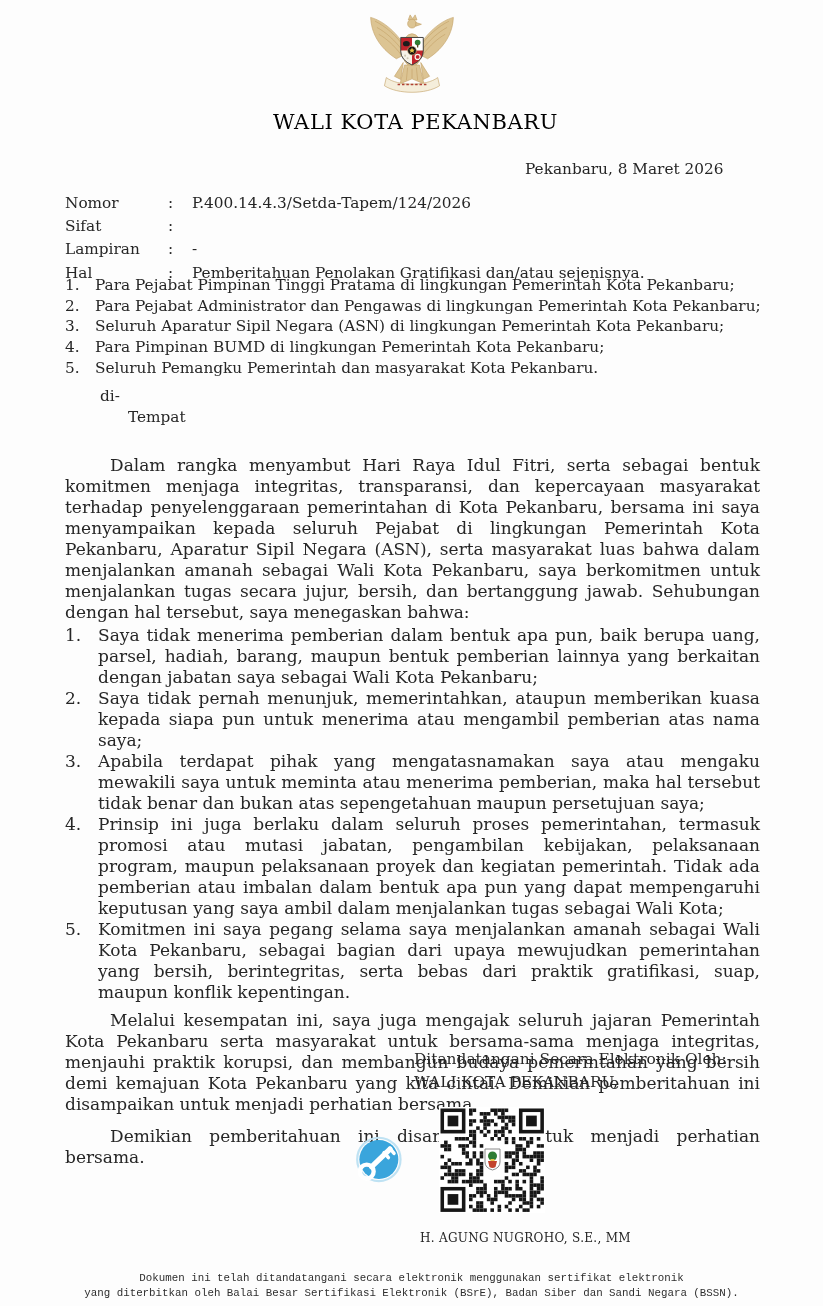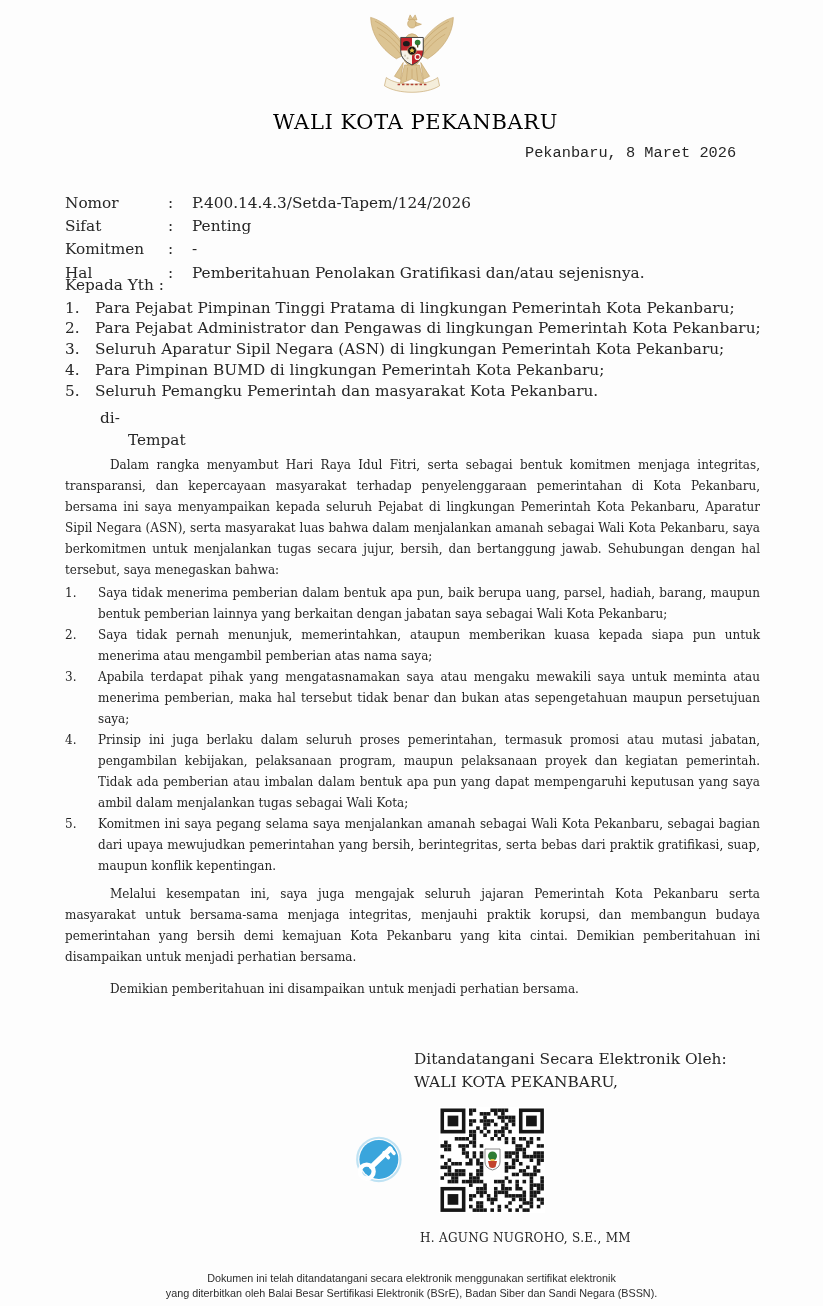--- a/index.html
+++ b/index.html
@@ -11,50 +11,50 @@
     color:#262626;
     overflow:hidden;
   }
   
   .emblem{position:absolute;top:5px;left:50%;transform:translateX(-50%);width:94px;height:100px;}
   .title{
     position:absolute;top:110px;left:4px;width:100%;
     margin:0;text-align:center;
     font-size:21px;font-weight:normal;letter-spacing:0.6px;color:#000000;
   }
-  .dateline{position:absolute;top:144px;left:525px;font-size:15.3px;font-family:Liberation Mono, monospace;}
+  .dateline{position:absolute;top:160px;left:525px;font-size:15.3px;}
   
   .meta{position:absolute;top:192px;left:65px;width:700px;font-size:15.3px;}
   .meta-row{display:grid;grid-template-columns:103px 24px auto;line-height:23.2px;}
   
   .recipients{position:absolute;top:275px;left:65px;width:705px;font-size:15.3px;line-height:20.7px;}
   .rcpt-heading{margin:0 0 2px 0;}
   .num-row{position:relative;padding-left:30px;}
   .num-row .no{position:absolute;left:0;top:0;}
   .di-line{margin:7px 0 0 35px;}
   .tempat-line{margin:1px 0 0 63px;}
   
-  .body-block{position:absolute;top:455px;left:65px;width:695px;font-size:12px;line-height:21px;text-align:justify;}
+  .body-block{position:absolute;top:455px;left:65px;width:695px;font-size:17px;line-height:21px;text-align:justify;}
   .para{margin:0;text-indent:45px;}
   .stmts{margin-top:2px;}
   .stmt{position:relative;padding-left:33px;}
   .stmt .no{position:absolute;left:0;top:0;}
   .para2{margin-top:7px;}
   .para3{margin-top:11px;}
   
   .sigblock{position:absolute;top:1048px;left:414px;font-size:15.4px;line-height:22.5px;}
   .esign-icon{position:absolute;top:1136px;left:352px;width:52px;height:52px;}
   .qr{position:absolute;top:1106px;left:439px;width:106px;height:108px;}
   .qr-logo{position:absolute;top:42px;left:45px;width:17px;height:23px;}
   .signer-name{position:absolute;top:1231px;left:420px;font-size:12px;letter-spacing:0.3px;}
   
   .footer{
     position:absolute;top:1271px;left:0;width:100%;
     text-align:center;
-    font-family:Liberation Sans, sans-serif;
+    font-family:Liberation Mono, monospace;
     font-size:10.8px;line-height:14.6px;color:#2e2e2e;
   }
 </style>
 </head>
 <body>
 
 <div class="page">
 
   <div class="emblem">
     <svg viewBox="0 0 150 140" width="94" height="100">
@@ -115,36 +115,34 @@
 
   <div class="meta">
     <div class="meta-row">
       <span>Nomor</span>
       <span>:</span>
       <span>P.400.14.4.3/Setda-Tapem/124/2026</span>
     </div>
     <div class="meta-row">
       <span>Sifat</span>
       <span>:</span>
-      <span>Penting</span>
     </div>
     <div class="meta-row">
-      <span>Komitmen</span>
+      <span>Lampiran</span>
       <span>:</span>
       <span>-</span>
     </div>
     <div class="meta-row">
       <span>Hal</span>
       <span>:</span>
       <span>Pemberitahuan Penolakan Gratifikasi dan/atau sejenisnya.</span>
     </div>
   </div>
 
   <div class="recipients">
-    <p class="rcpt-heading">Kepada Yth :</p>
     <div class="num-row">
       <span class="no">1.</span>
       <span>Para Pejabat Pimpinan Tinggi Pratama di lingkungan Pemerintah Kota Pekanbaru;</span>
     </div>
     <div class="num-row">
       <span class="no">2.</span>
       <span>Para Pejabat Administrator dan Pengawas di lingkungan Pemerintah Kota Pekanbaru;</span>
     </div>
     <div class="num-row">
       <span class="no">3.</span>

